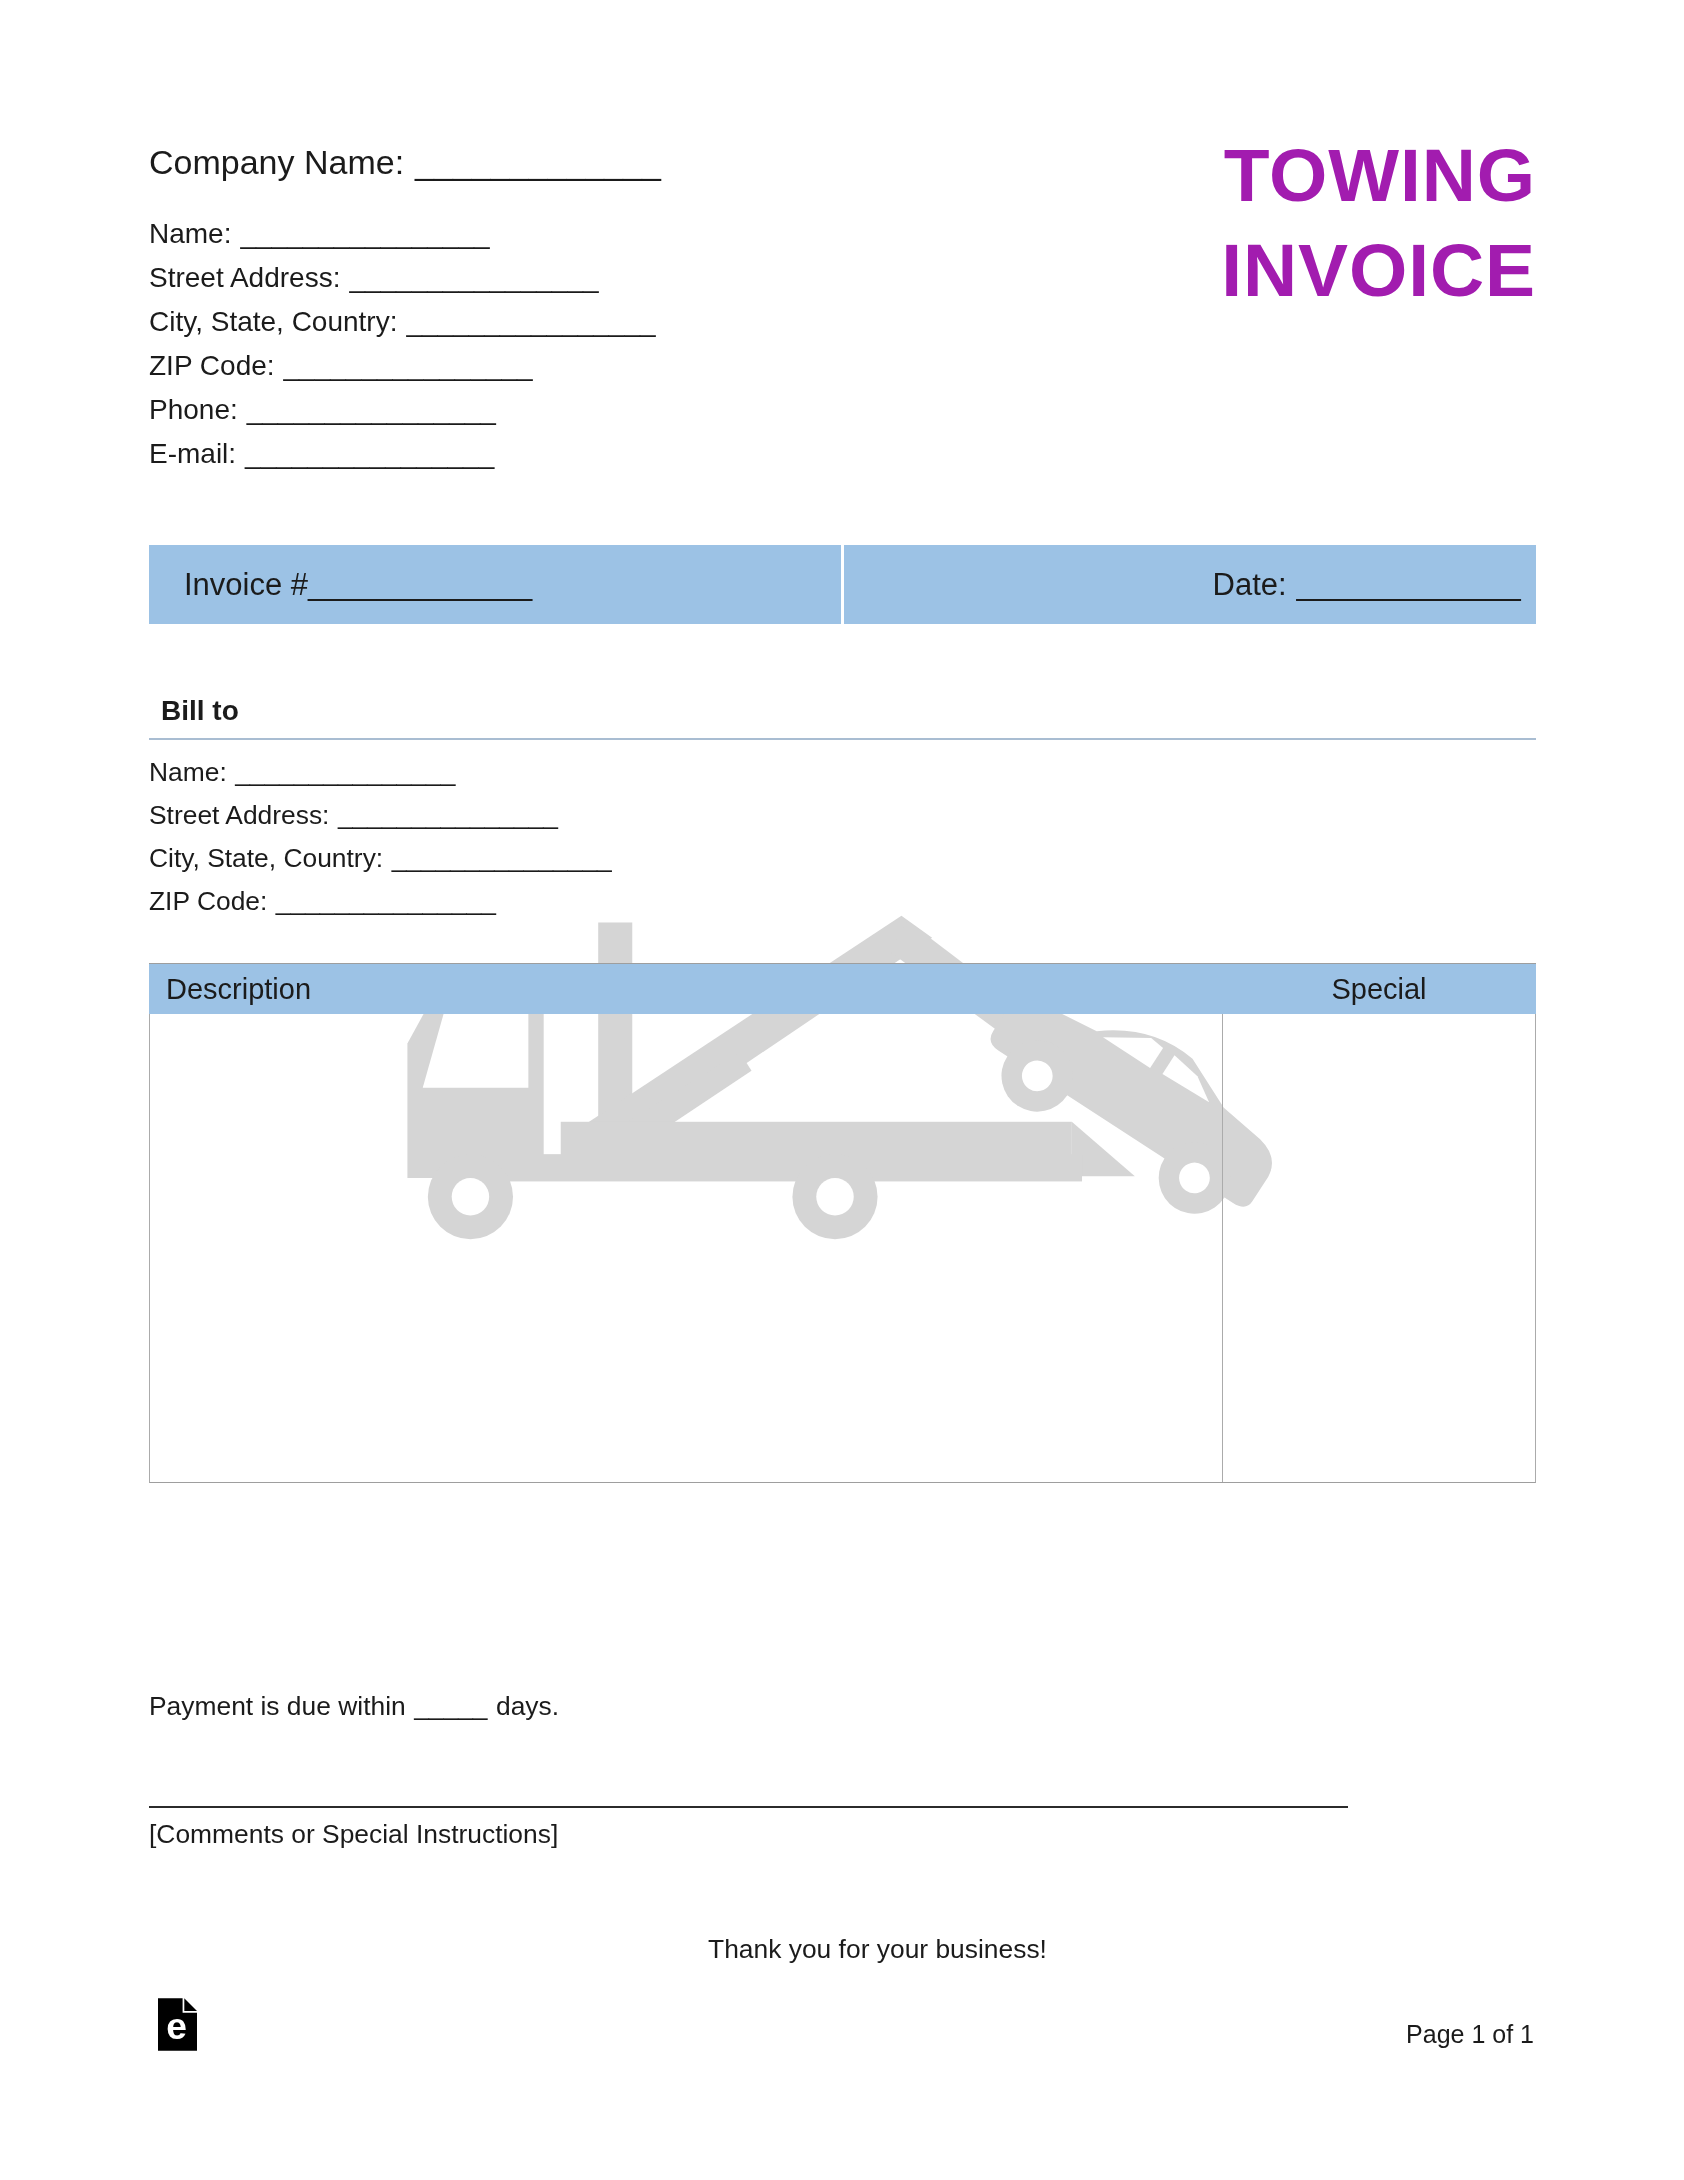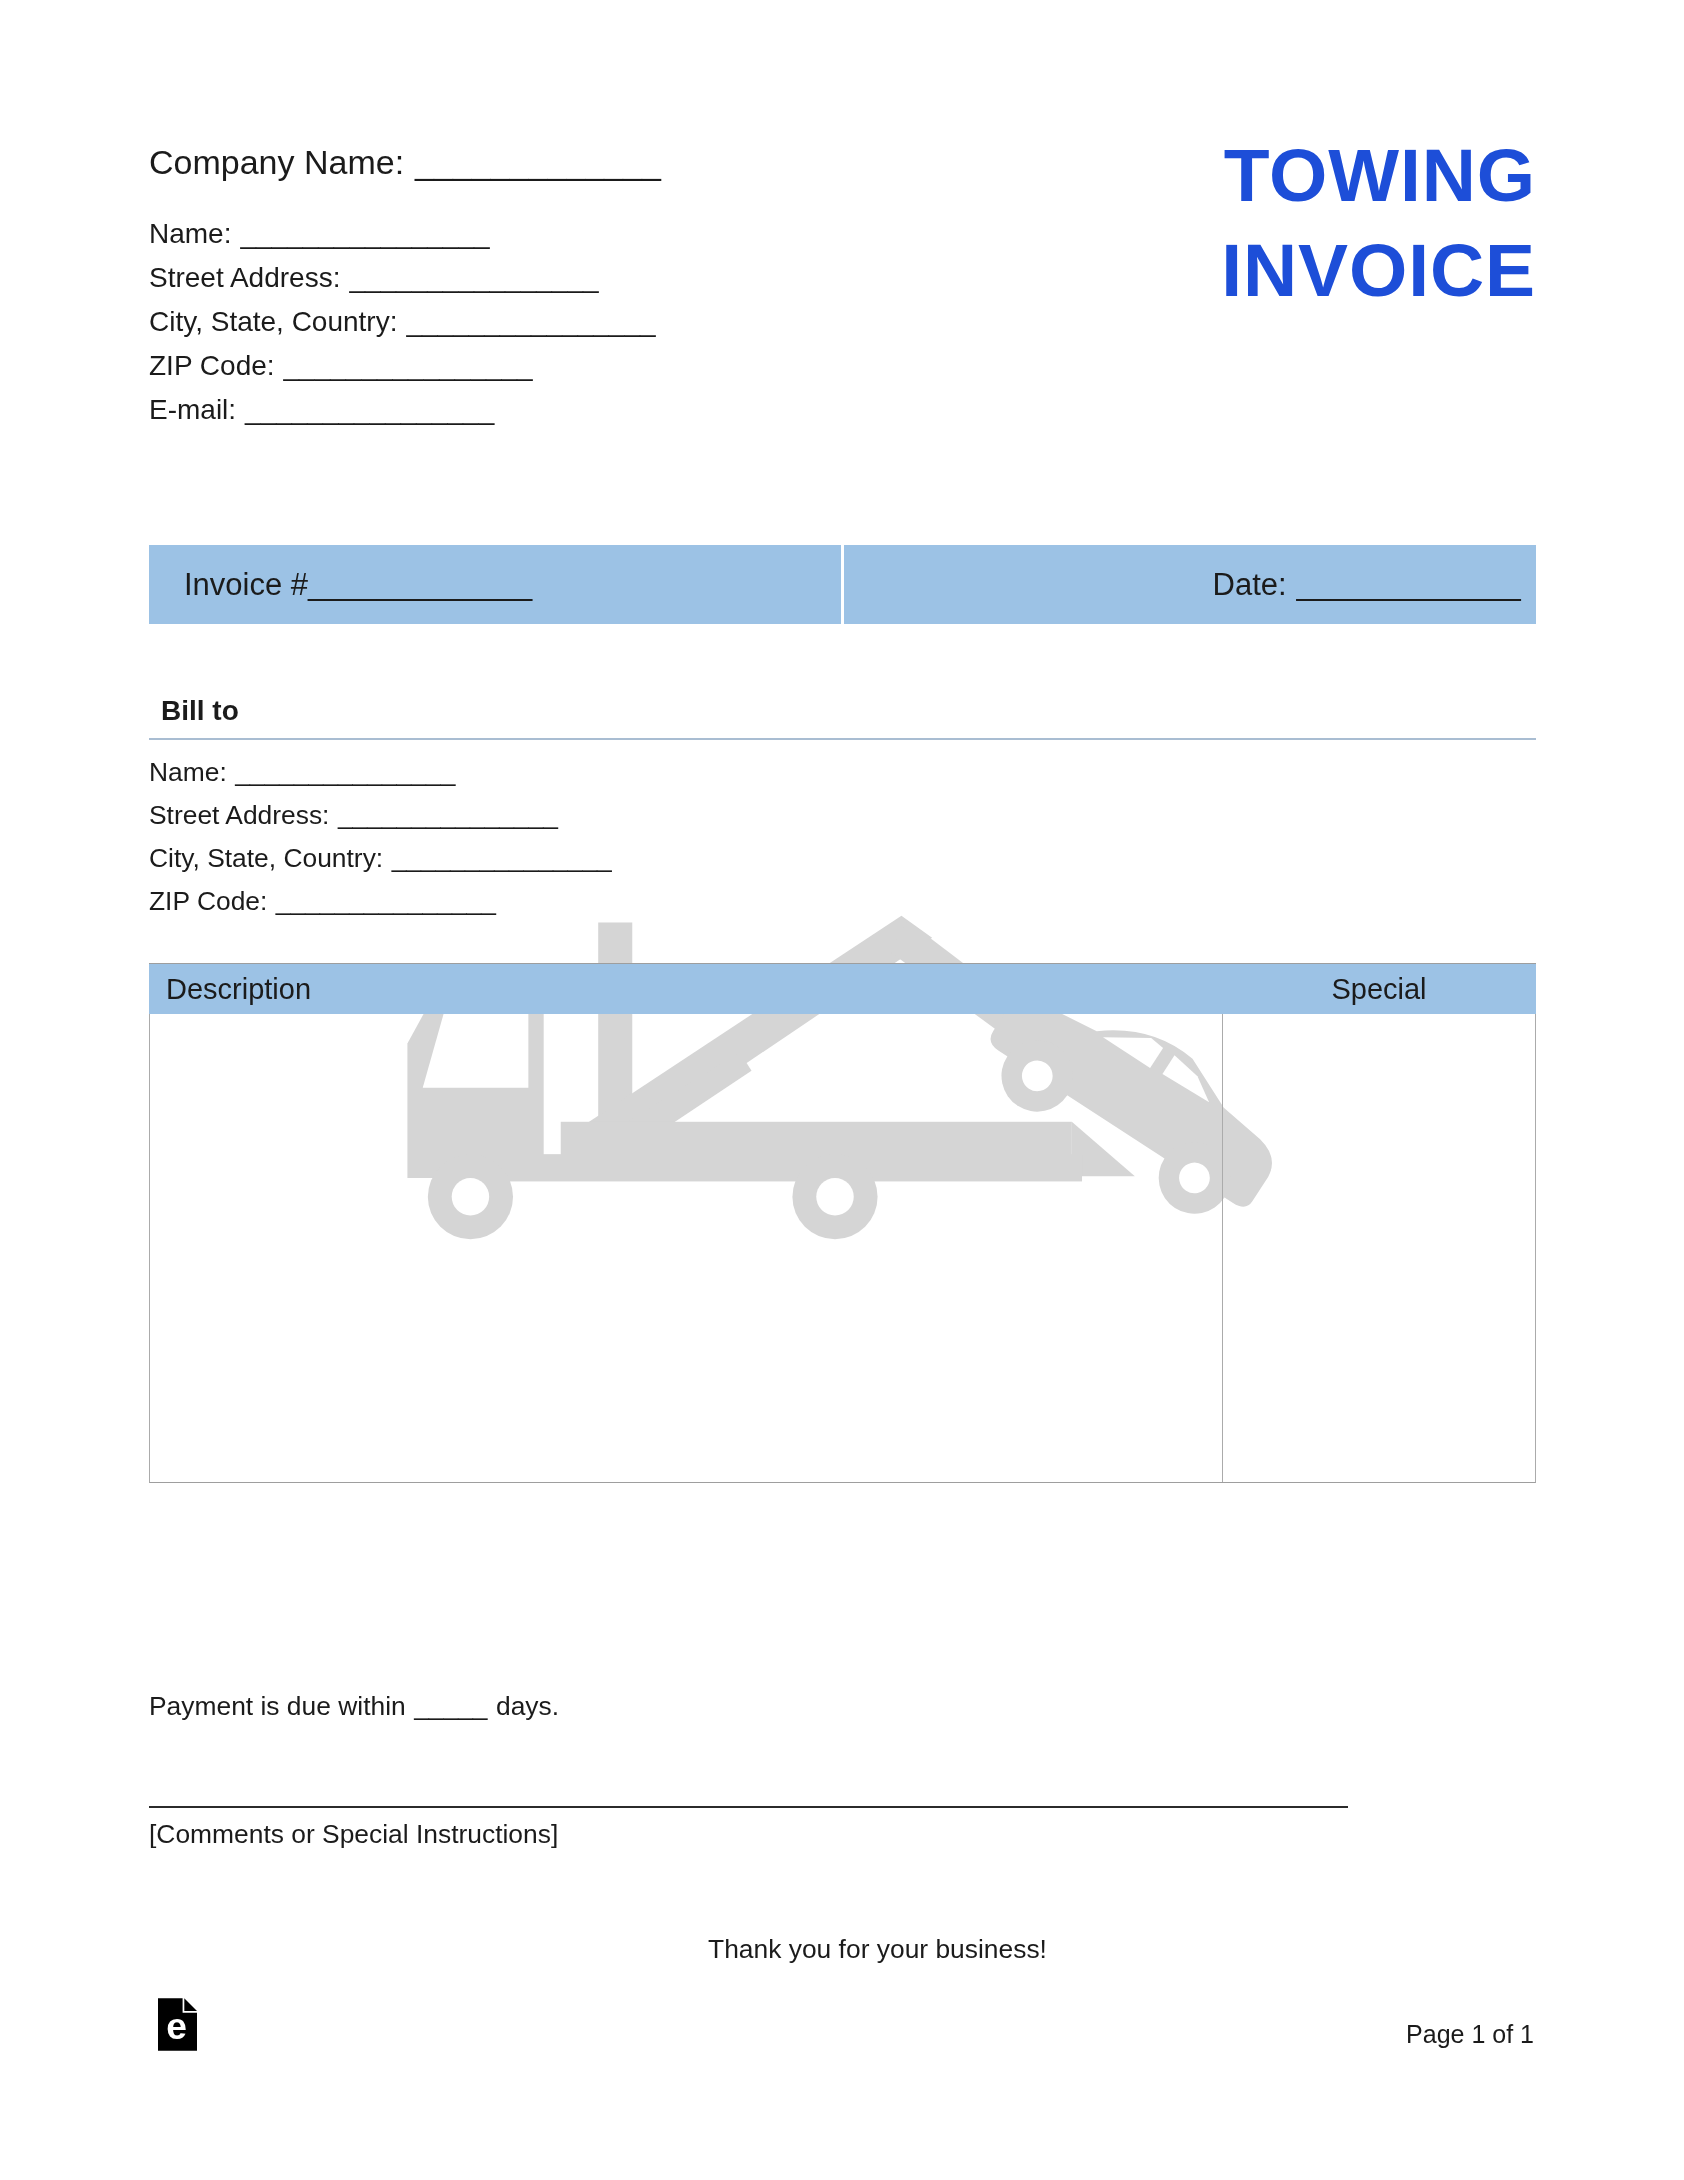--- a/index.html
+++ b/index.html
@@ -18,21 +18,21 @@
   .company-fields{left:149px;top:212px;font-size:28px;line-height:44px;}
   .field-row{white-space:nowrap;}
   .blank{white-space:nowrap;}
   .gap{margin-left:0.32em;}
 
   .doc-title{
     right:149px;top:128px;
     text-align:right;
     font-size:75px;line-height:95px;
     font-weight:bold;
-    color:#1d4ed8;
+    color:#a21caf;
     letter-spacing:0.9px;
   }
 
   
   .invoice-bar{
     left:149px;top:545px;width:1387px;height:79px;
     display:flex;gap:2.6px;font-size:31px;
   }
   .invoice-bar .cell{background:#9CC2E5;display:flex;align-items:center;box-sizing:border-box;}
   .cell-invoice{width:692px;padding-left:35px;}
@@ -79,20 +79,21 @@
 
   <div class="abs company-name">
     <span>Company Name:</span><span class="blank gap">_____________</span>
   </div>
 
   <div class="abs company-fields">
     <div class="field-row"><span>Name:</span><span class="blank gap">________________</span></div>
     <div class="field-row"><span>Street Address:</span><span class="blank gap">________________</span></div>
     <div class="field-row"><span>City, State, Country:</span><span class="blank gap">________________</span></div>
     <div class="field-row"><span>ZIP Code:</span><span class="blank gap">________________</span></div>
+    <div class="field-row"><span>Phone:</span><span class="blank gap">________________</span></div>
     <div class="field-row"><span>E-mail:</span><span class="blank gap">________________</span></div>
   </div>
 
   <div class="abs doc-title">
     <div>TOWING</div>
     <div>INVOICE</div>
   </div>
 
   <div class="abs invoice-bar">
     <div class="cell cell-invoice">

